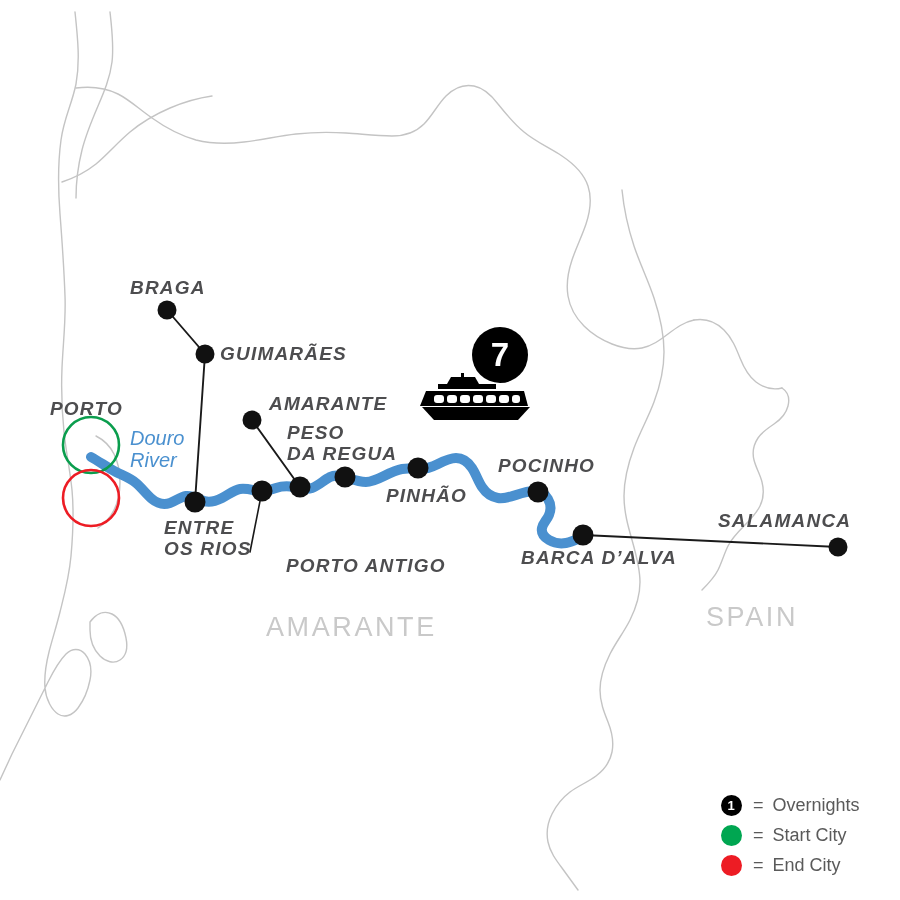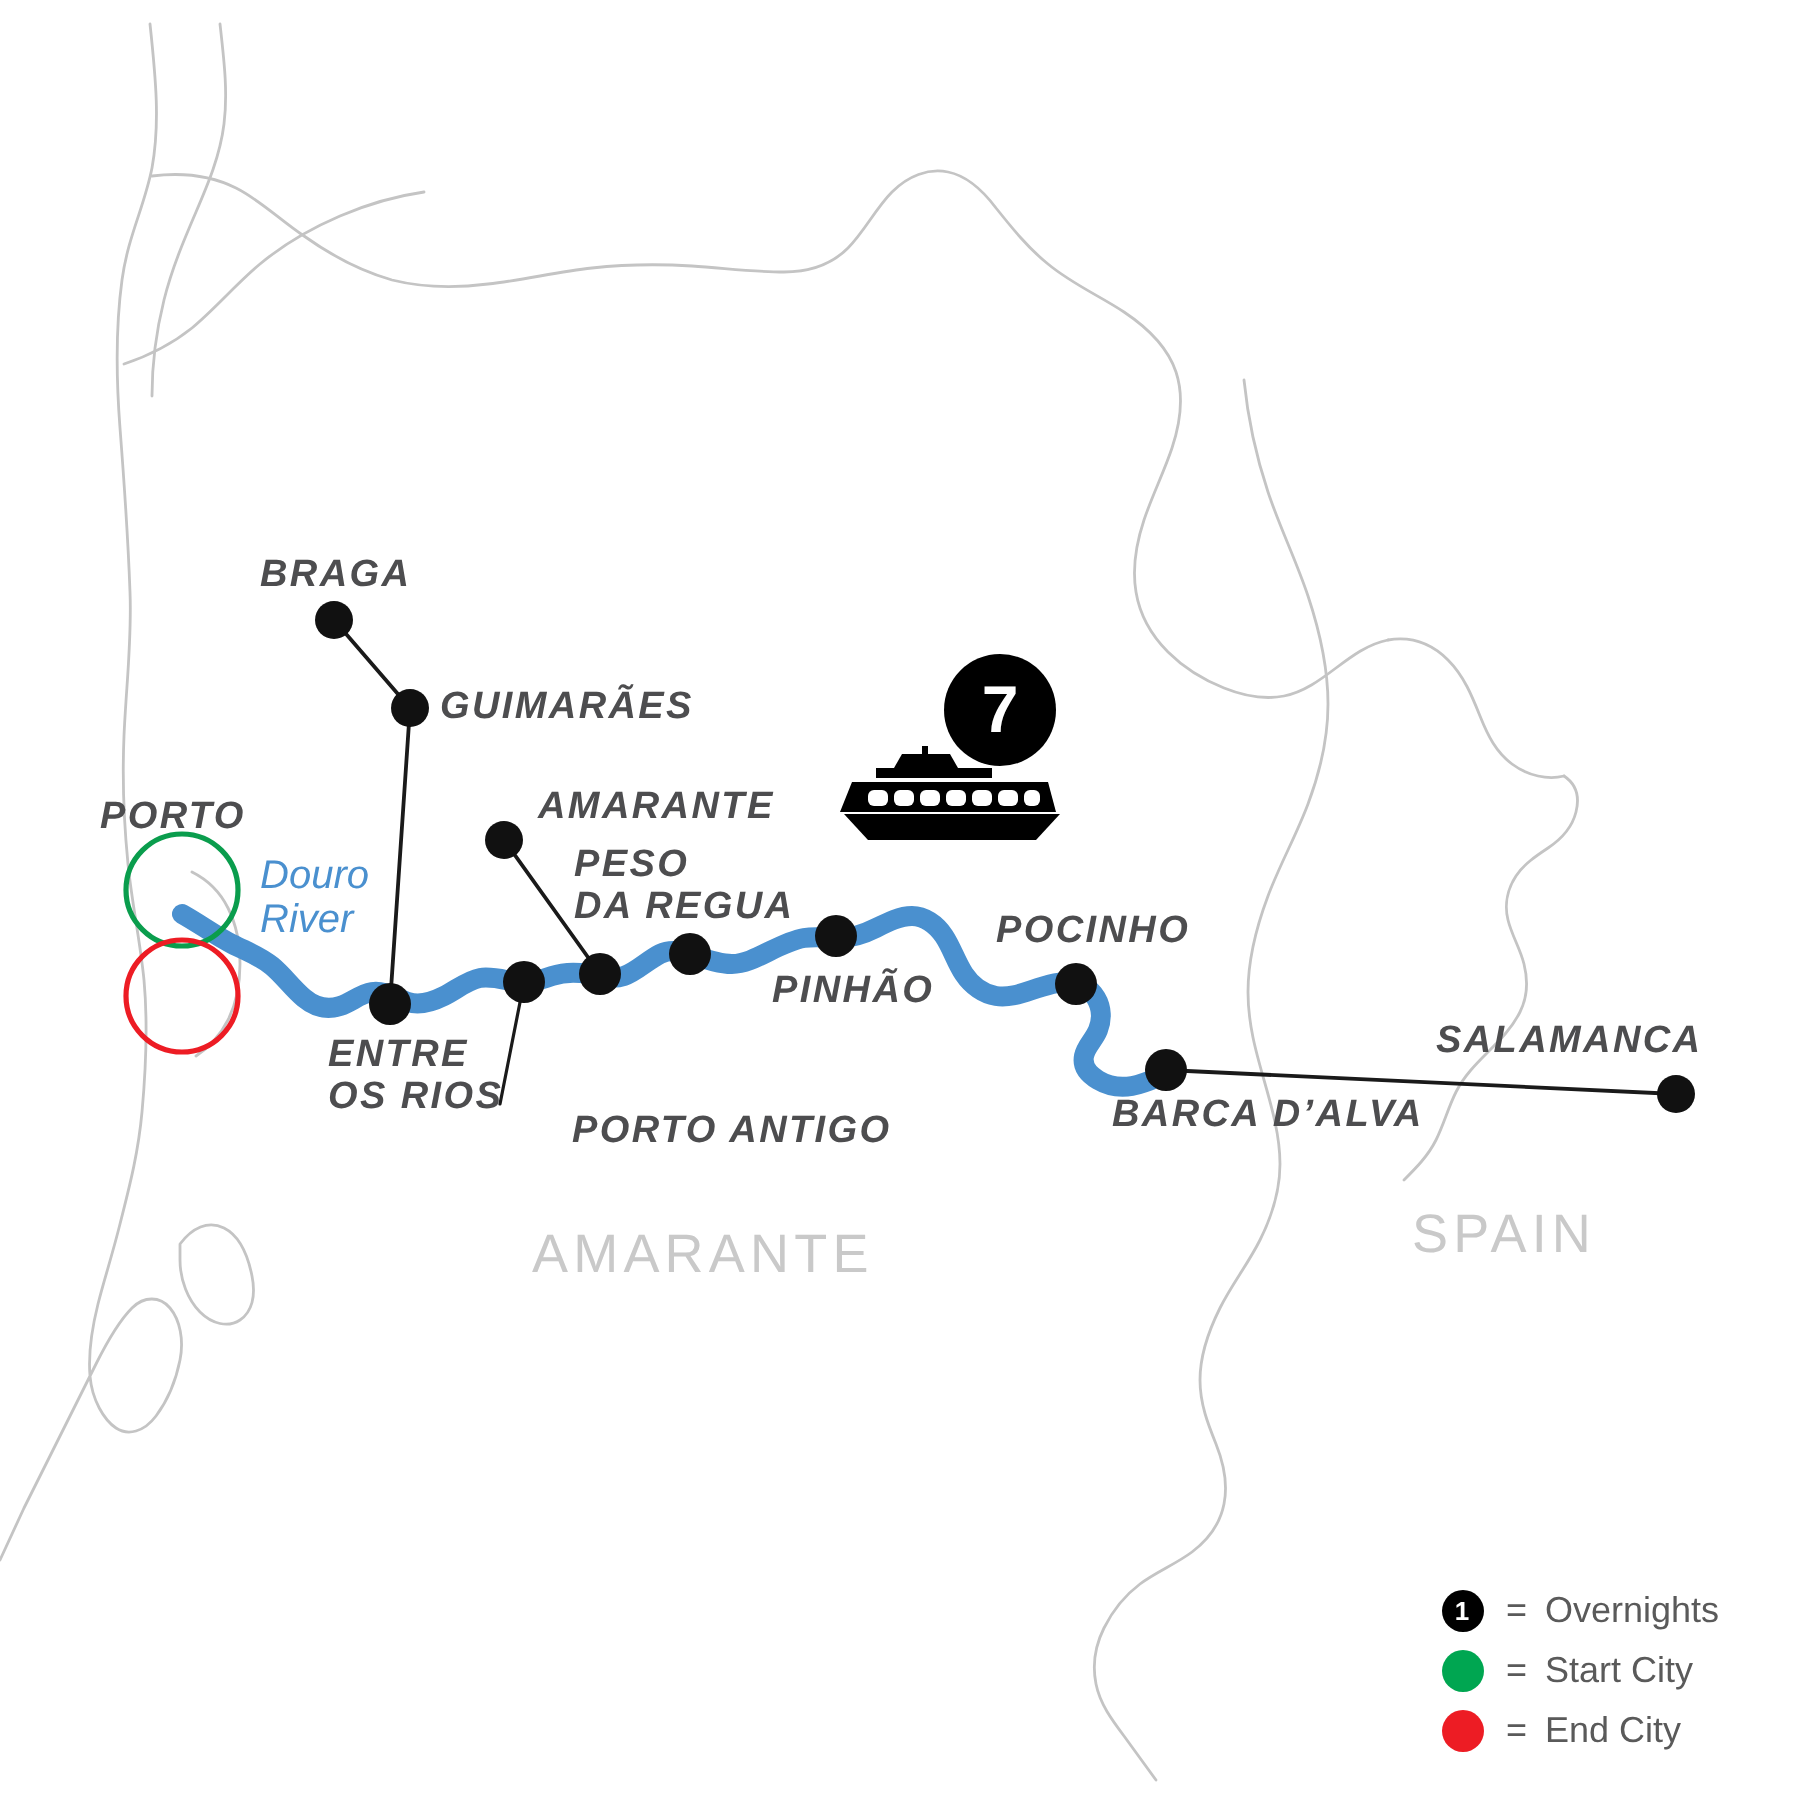--- a/index.html
+++ b/index.html
@@ -258,21 +258,21 @@
   <div class="city-label" style="left:386px; top:485px;">PINHÃO</div>
   <div class="city-label" style="left:498px; top:455px;">POCINHO</div>
 
   <div class="city-label two-line" style="left:164px; top:518px;">
     <div>ENTRE</div>
     <div>OS RIOS</div>
   </div>
 
 
   <div class="city-label" style="left:250px; top:555px;margin-left:36px;">PORTO ANTIGO</div>
-  <div class="city-label" style="left:521px; top:547px;margin-left:35px;">BARCA D’ALVA</div>
+  <div class="city-label" style="left:521px; top:547px;">BARCA D’ALVA</div>
   <div class="city-label" style="left:718px; top:510px;">SALAMANCA</div>
 
   <div class="legend">
 
     <div class="legend-row">
       <span class="legend-swatch">
         <span class="overnight-badge-legend">1</span>
       </span>
       <span class="legend-eq">=</span>
       <span class="legend-text">Overnights</span>

